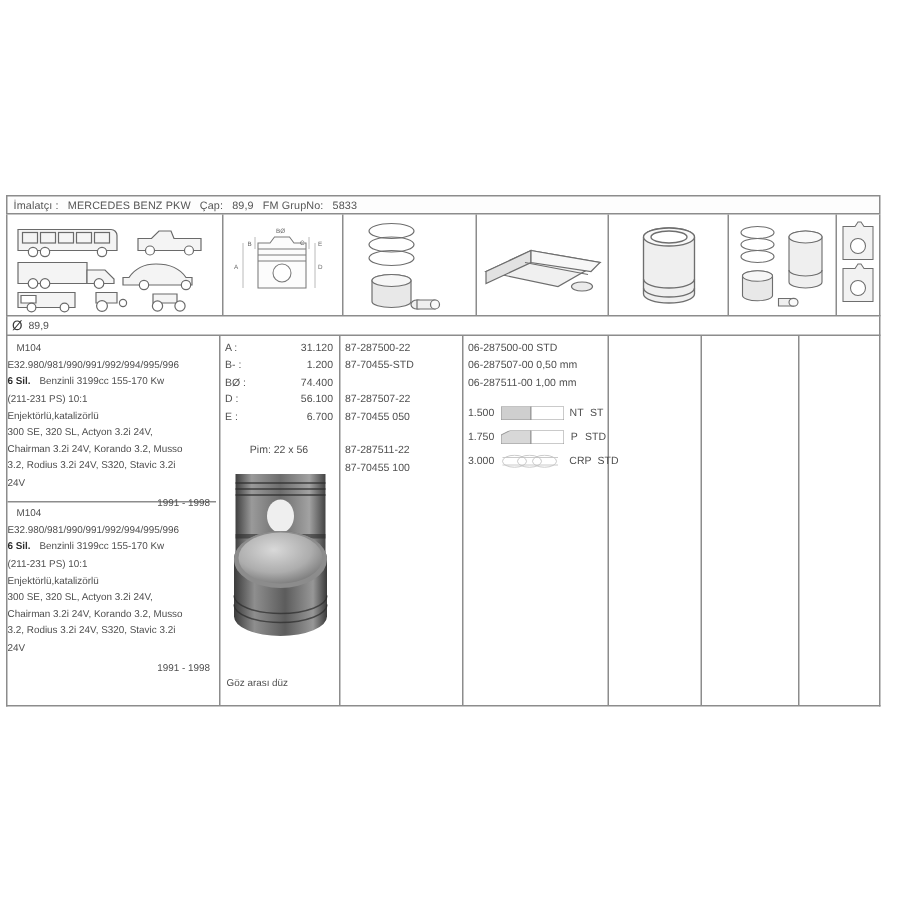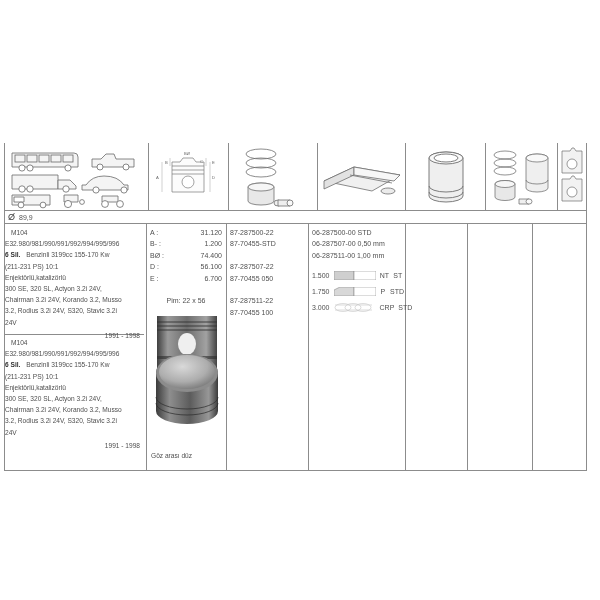--- a/index.html
+++ b/index.html
@@ -103,20 +103,28 @@
   .goz { position:absolute; font-size: 6.6px; color:#4f4f4f; }
 
   
   svg { display:block; }
 </style>
 </head>
 <body>
 
 <div class="page">
 
+  <div class="header-bar">
+    <span>İmalatçı :</span>
+    <span>MERCEDES BENZ PKW</span>
+    <span>Çap:</span>
+    <span>89,9</span>
+    <span>FM GrupNo:</span>
+    <span>5833</span>
+  </div>
 
   <div class="illus-strip">
 
     <div class="illus-cell c-veh">
       <svg width="140" height="64" viewBox="0 0 140 64">
         <g fill="#f4f4f4" stroke="#6a6a6a" stroke-width="0.8">
 
           <path d="M6 8 h62 a4 4 0 0 1 4 4 v10 h-66 z"></path>
           <rect x="9" y="10" width="10" height="7"></rect>
           <rect x="21" y="10" width="10" height="7"></rect>

